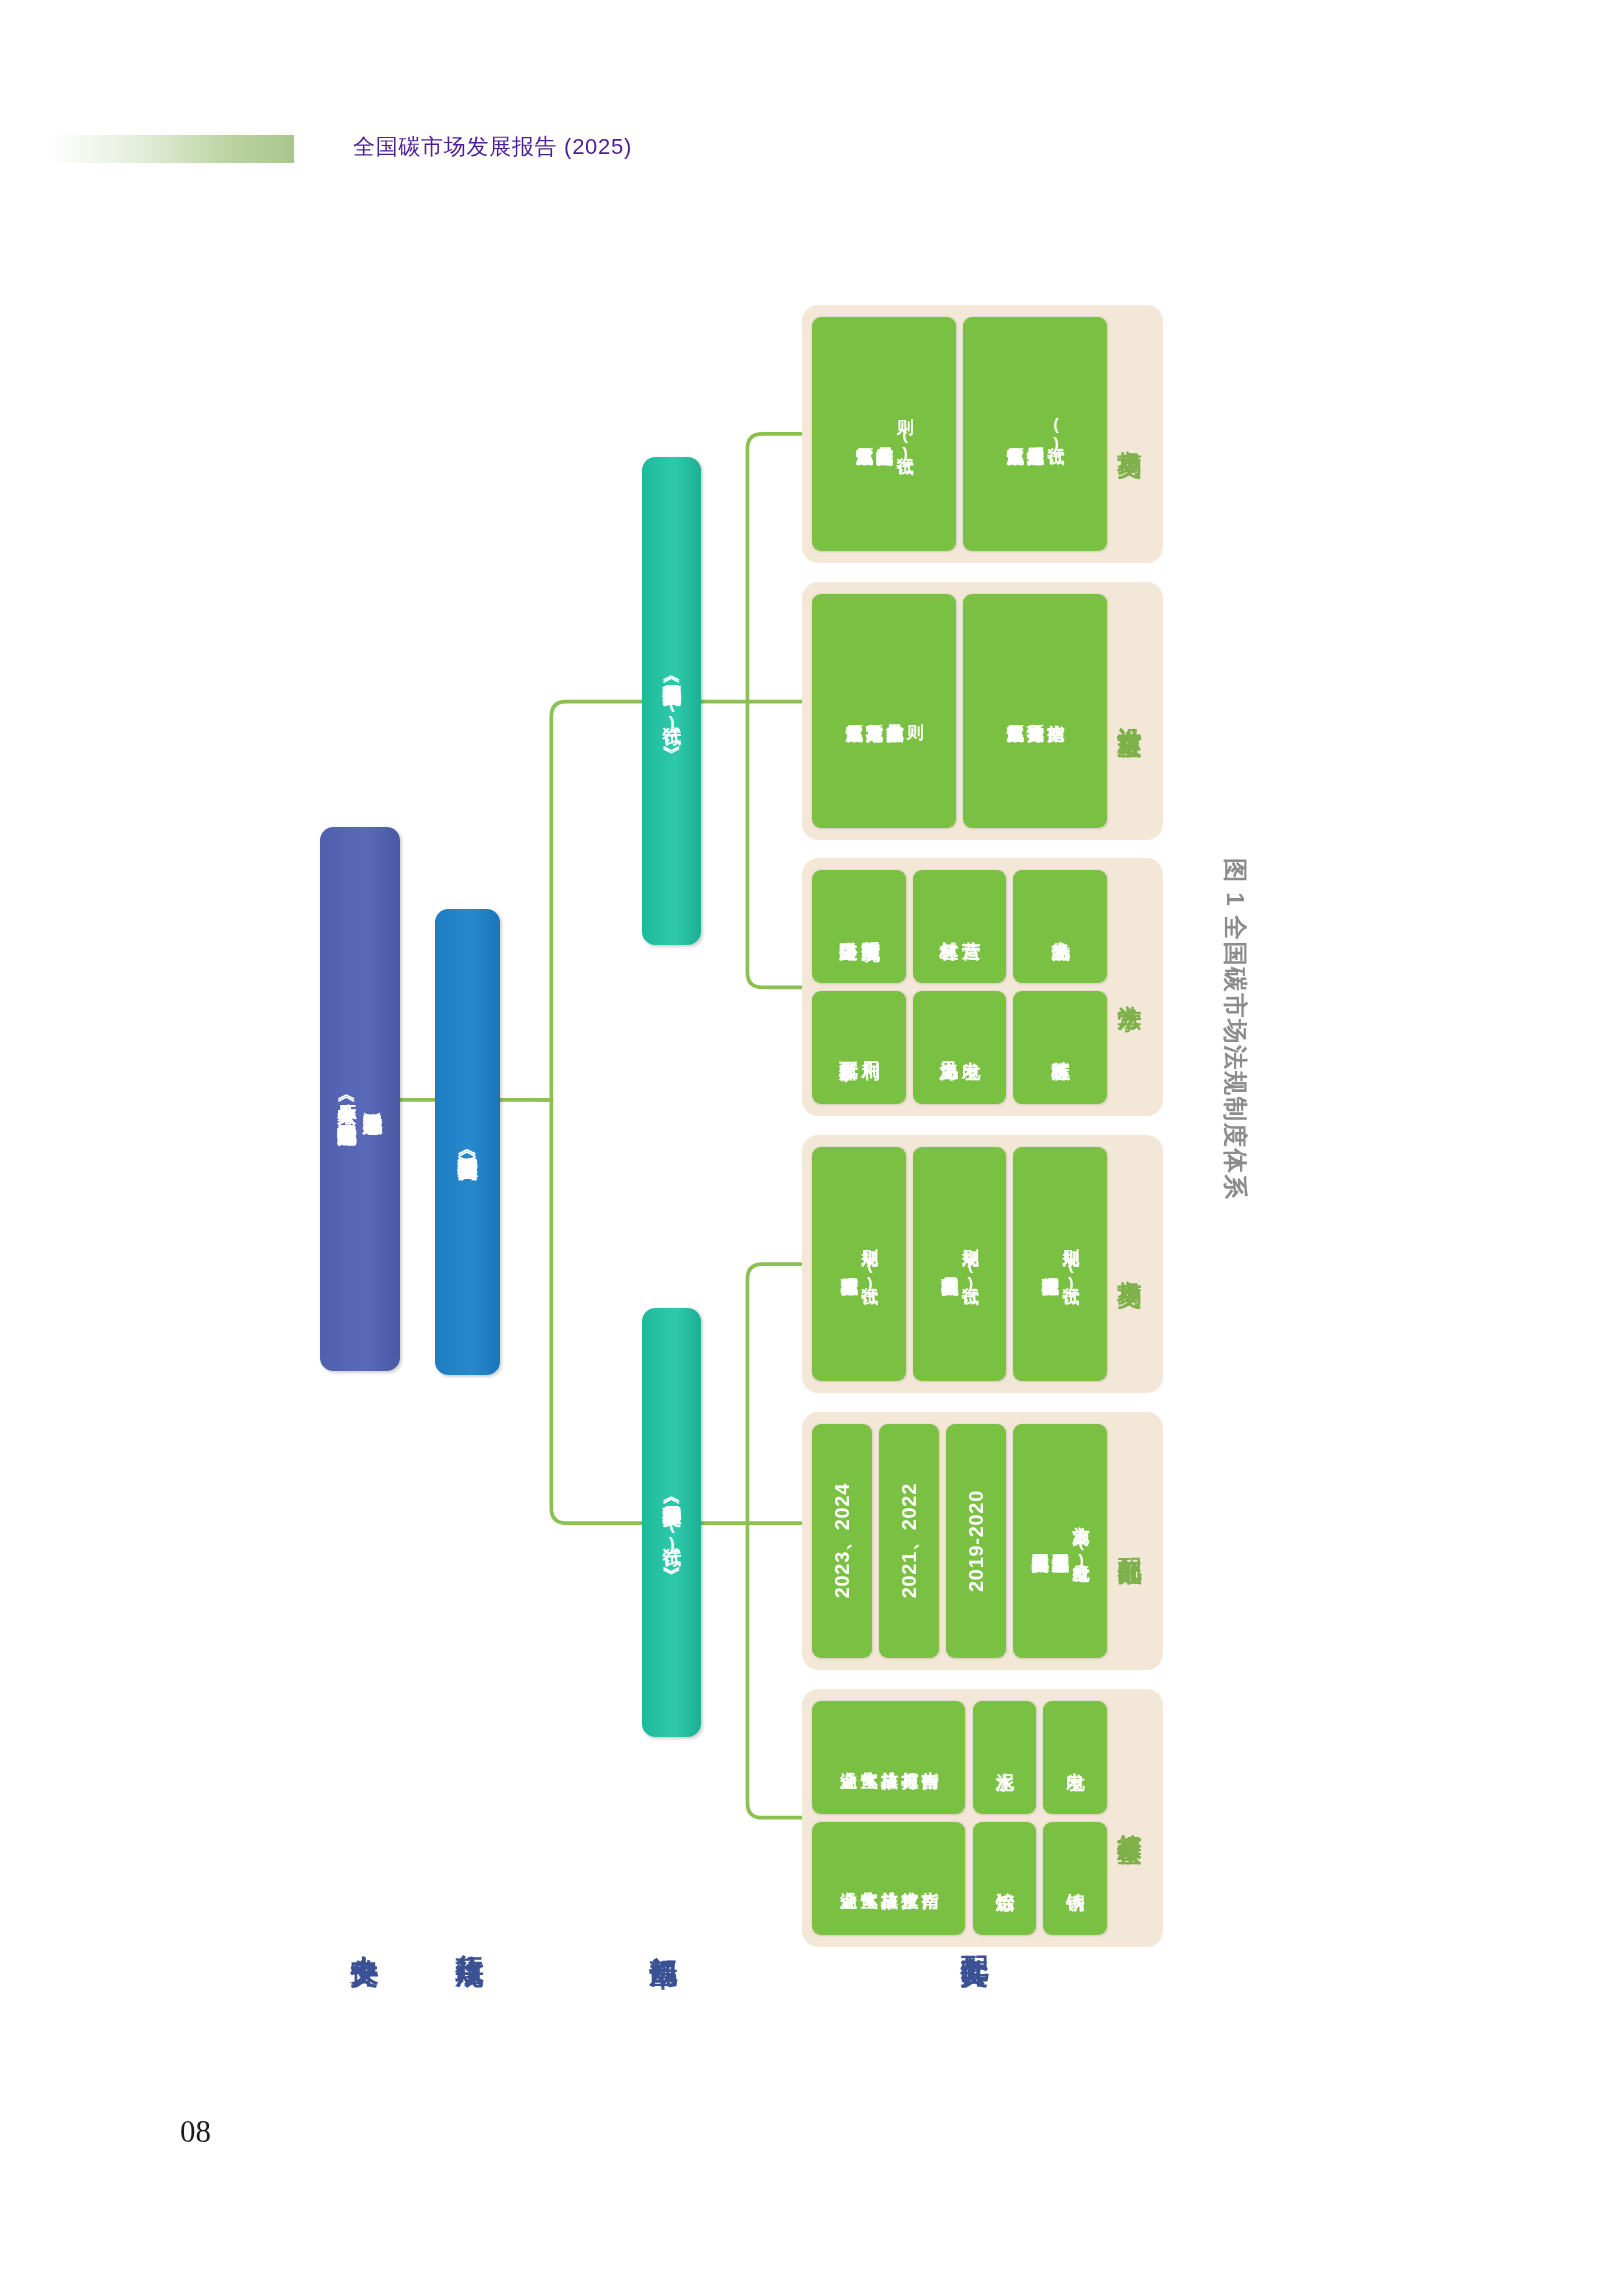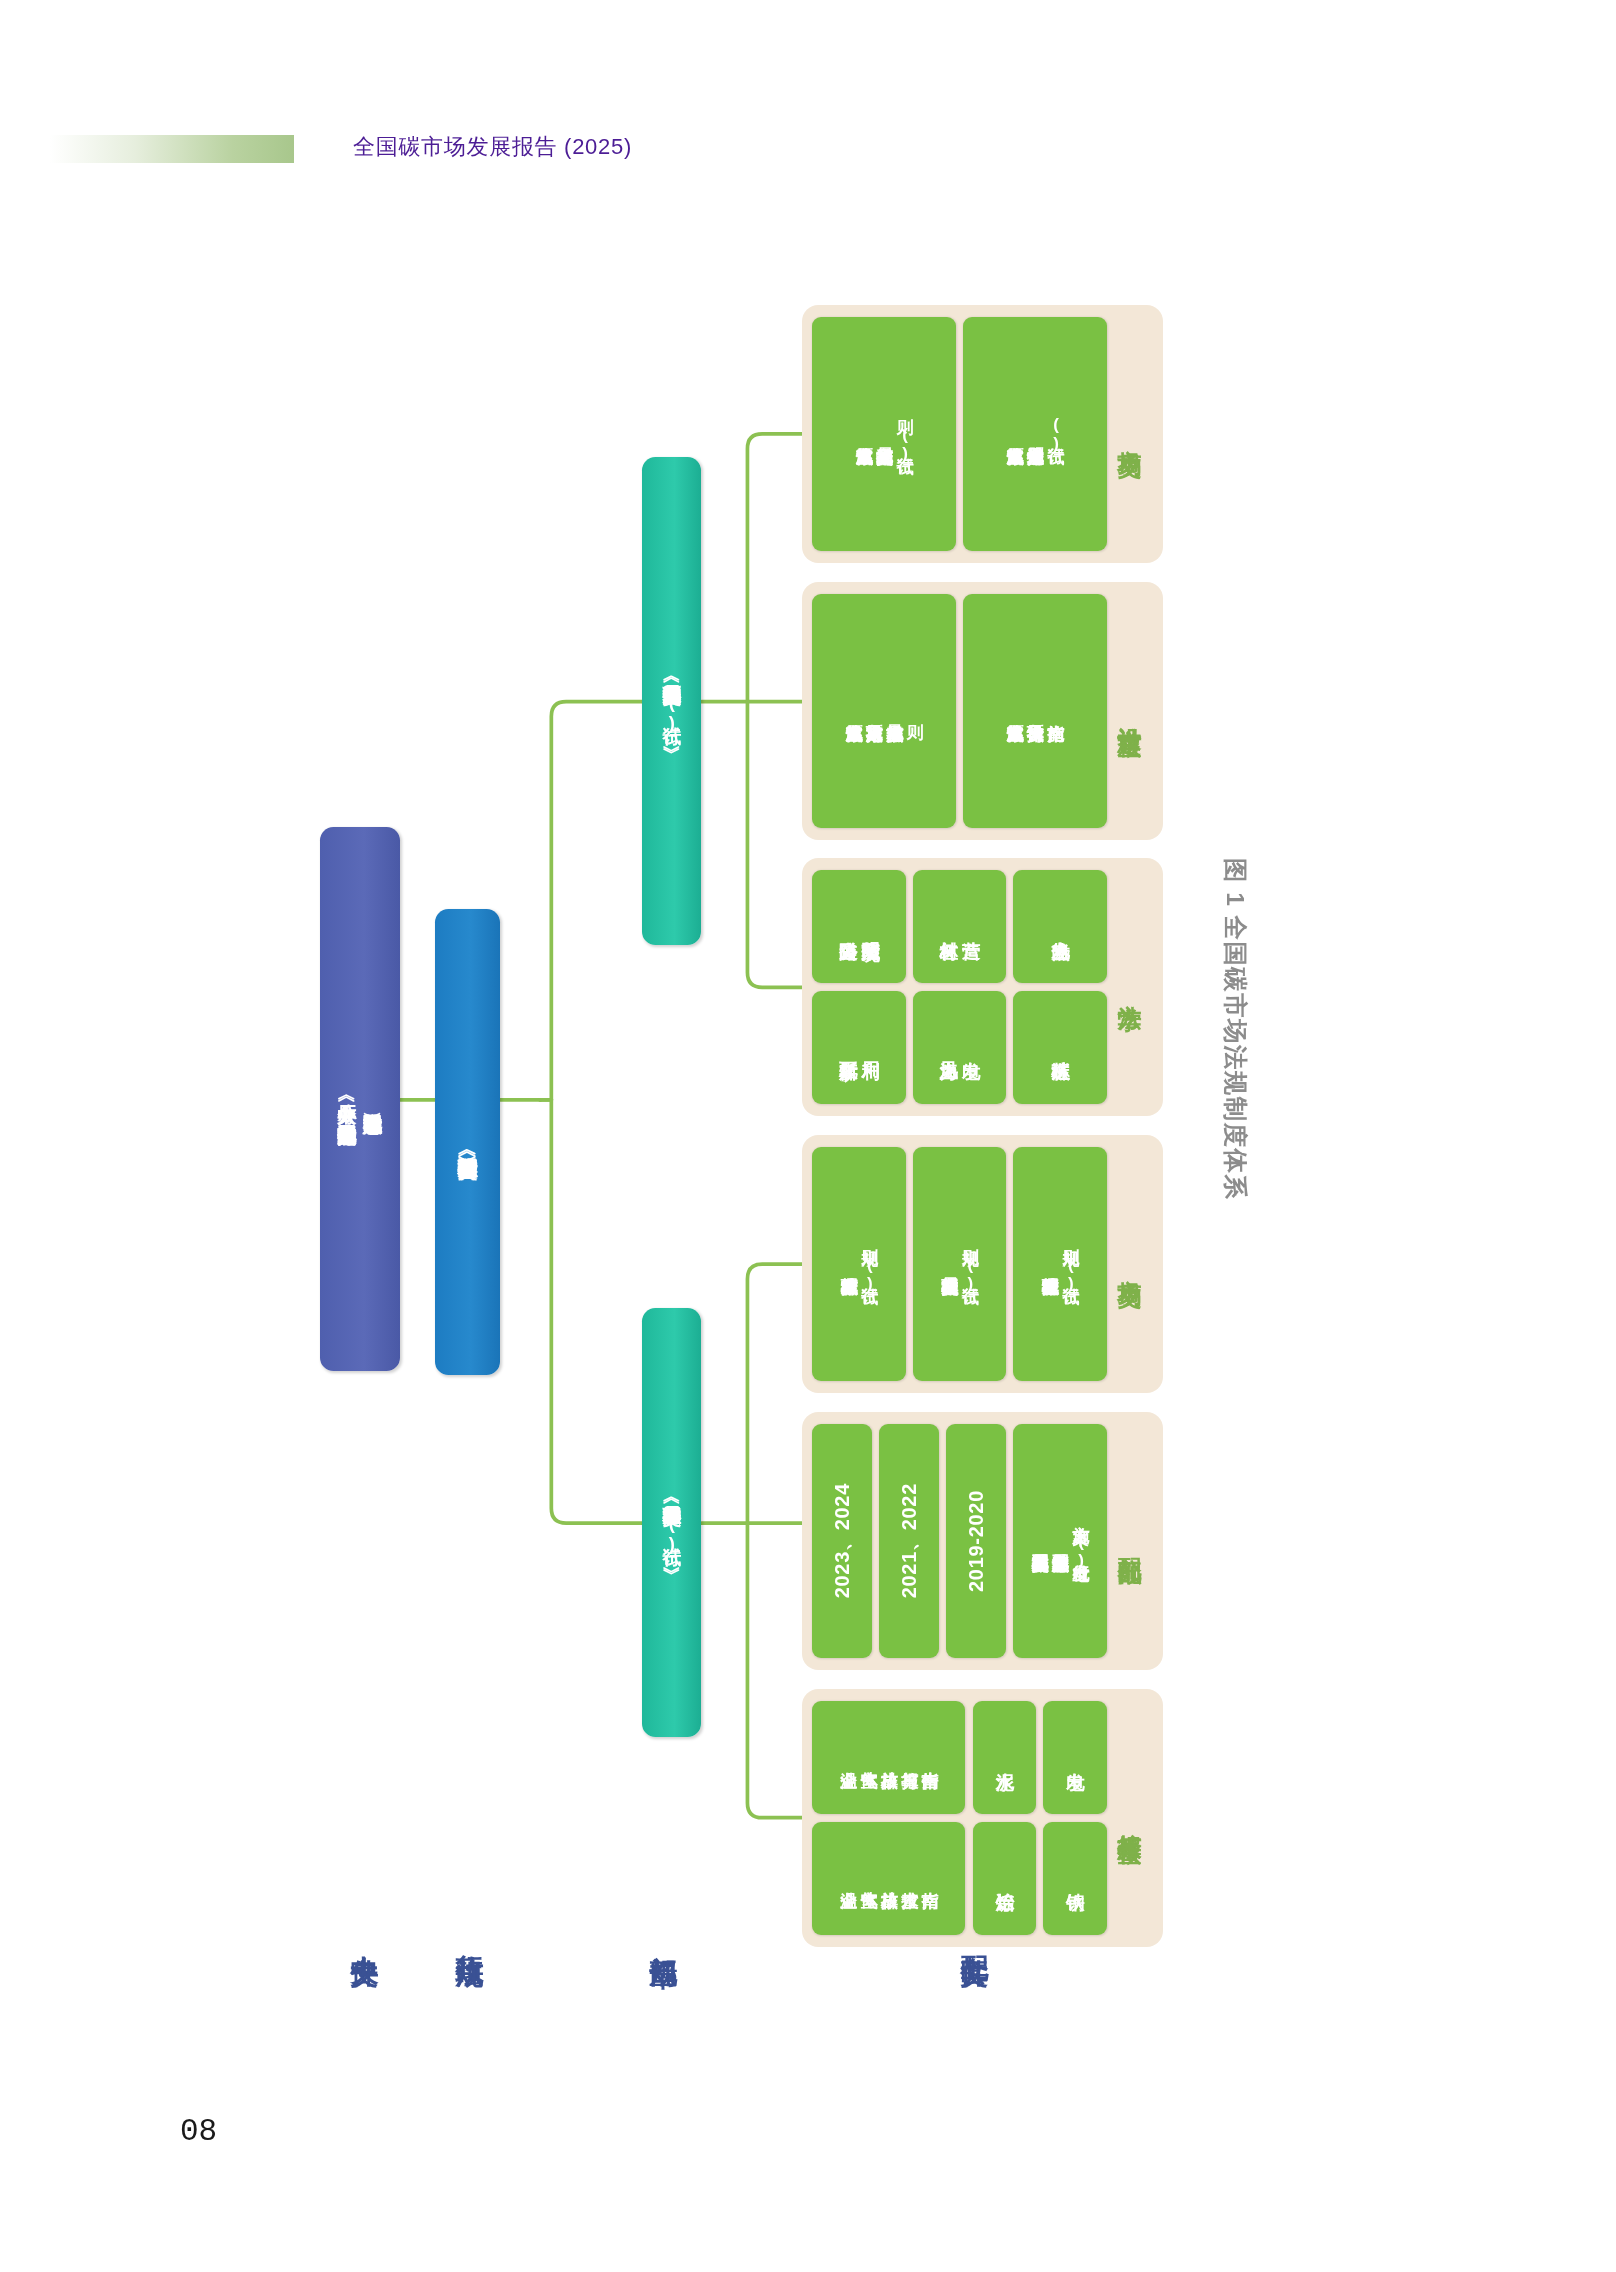--- a/index.html
+++ b/index.html
@@ -15,21 +15,21 @@
     position:absolute;left:50px;top:135px;width:244px;height:28px;
     background:linear-gradient(to right,#ffffff 0%,#e6eedd 35%,#b9d2a0 75%,#a8c78c 100%);
   }
   #header-title{
     position:absolute;left:309px;top:132px;
     font-size:22px;color:#4c1d95;letter-spacing:0.7px;white-space:nowrap;margin-left:44px;
   }
   
   #page-number{
     position:absolute;left:180px;top:2114px;
-    font-size:31px;color:#1a1a1a;font-family:Liberation Mono, monospace;text-align:right;
+    font-size:31px;color:#1a1a1a;font-family:Liberation Serif, serif;text-align:right;
   }
   
   #figure-caption{
     position:absolute;left:1251px;top:858px;width:474px;
     transform-origin:0 0;transform:rotate(90deg);
     font-size:24.4px;color:#8c8c8c;font-weight:bold;letter-spacing:1.5px;
     white-space:nowrap;
   }
   
   .vtext{

